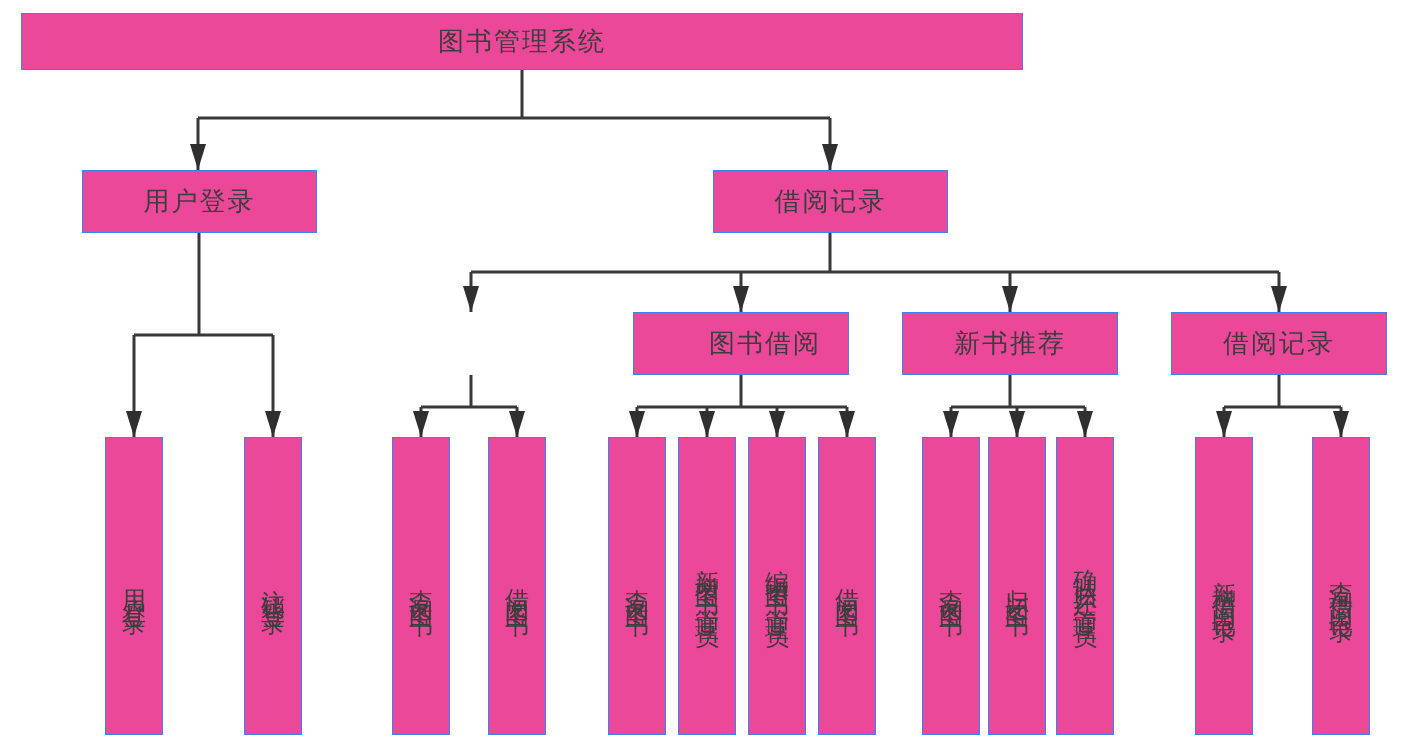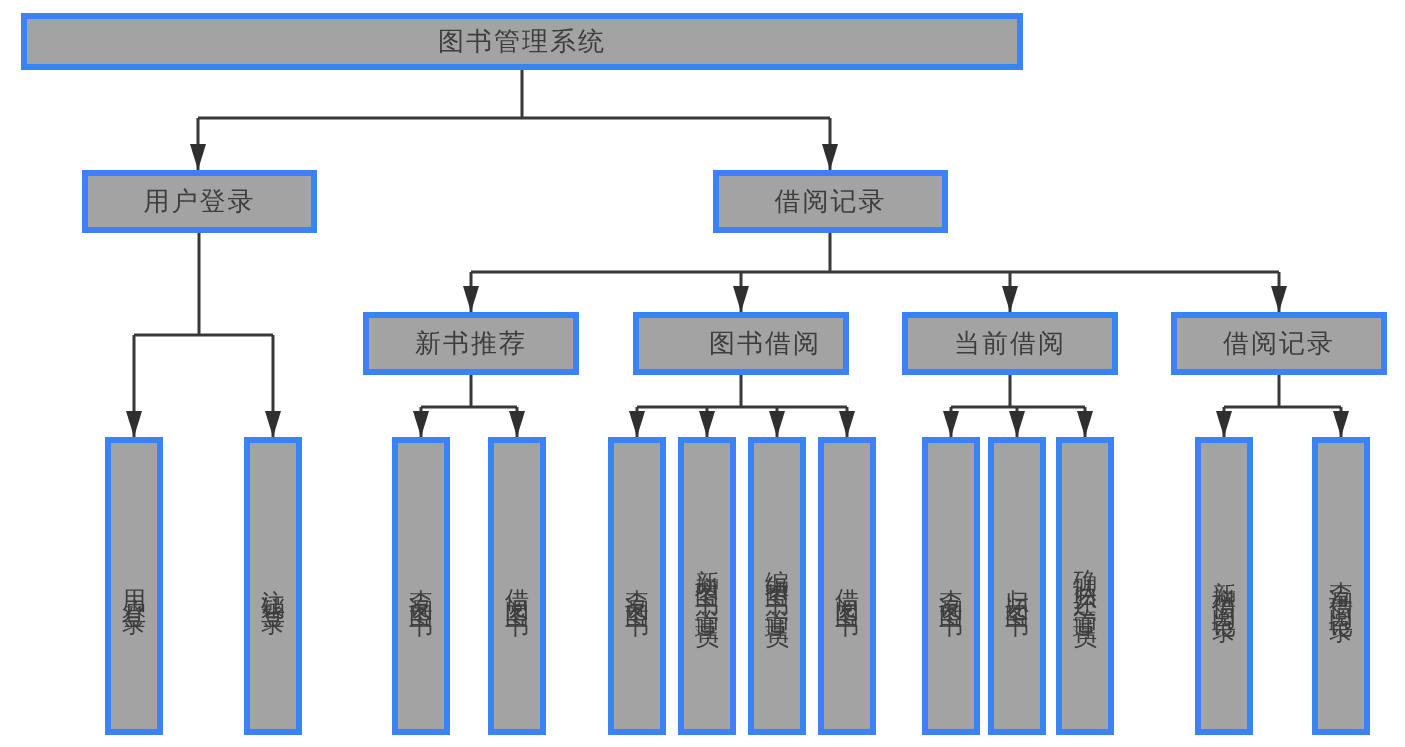--- a/index.html
+++ b/index.html
@@ -13,22 +13,22 @@
   }
   #connectors {
     position: absolute;
     left: 0; top: 0;
     width: 1405px; height: 747px;
     z-index: 1;
   }
   .box, .vbox {
     position: absolute;
     box-sizing: border-box;
-    border: 6px solid #3b82f6;
-    background: #a3a3a3;
+    border: 1px solid #3b82f6;
+    background: #ec4899;
     color: #3d3d3d;
     display: flex;
     align-items: center;
     justify-content: center;
     z-index: 2;
   }
   .box {
     font-size: 26px;
     letter-spacing: 2px;
     white-space: nowrap;
@@ -90,23 +90,22 @@
       <polygon points="1216,411 1232,411 1224,437"></polygon>
       <polygon points="1333,411 1349,411 1341,437"></polygon>
     </g>
   </svg>
 
   <div class="box" style="left:21px; top:13px; width:1002px; height:57px;">图书管理系统</div>
 
   <div class="box" style="left:82px; top:170px; width:235px; height:63px;">用户登录</div>
   <div class="box" style="left:713px; top:170px; width:235px; height:63px;">借阅记录</div>
 
-  <div class="box" style="left:363px; top:312px; width:216px; height:63px;">新书推荐</div>
   <div class="box" style="left:633px; top:312px; width:216px; height:63px;padding-left:48px;">图书借阅</div>
-  <div class="box" style="left:902px; top:312px; width:216px; height:63px;">当前借阅</div>
+  <div class="box" style="left:902px; top:312px; width:216px; height:63px;">新书推荐</div>
   <div class="box" style="left:1171px; top:312px; width:216px; height:63px;">借阅记录</div>
 
   <div class="vbox" style="left:105px;">用户登录</div>
   <div class="vbox" style="left:244px;">注销登录</div>
 
   <div class="vbox" style="left:392px;">查询图书</div>
   <div class="vbox" style="left:488px;">借阅图书</div>
 
   <div class="vbox" style="left:608px;">查询图书</div>
   <div class="vbox" style="left:678px;">新增图书（管理员）</div>

